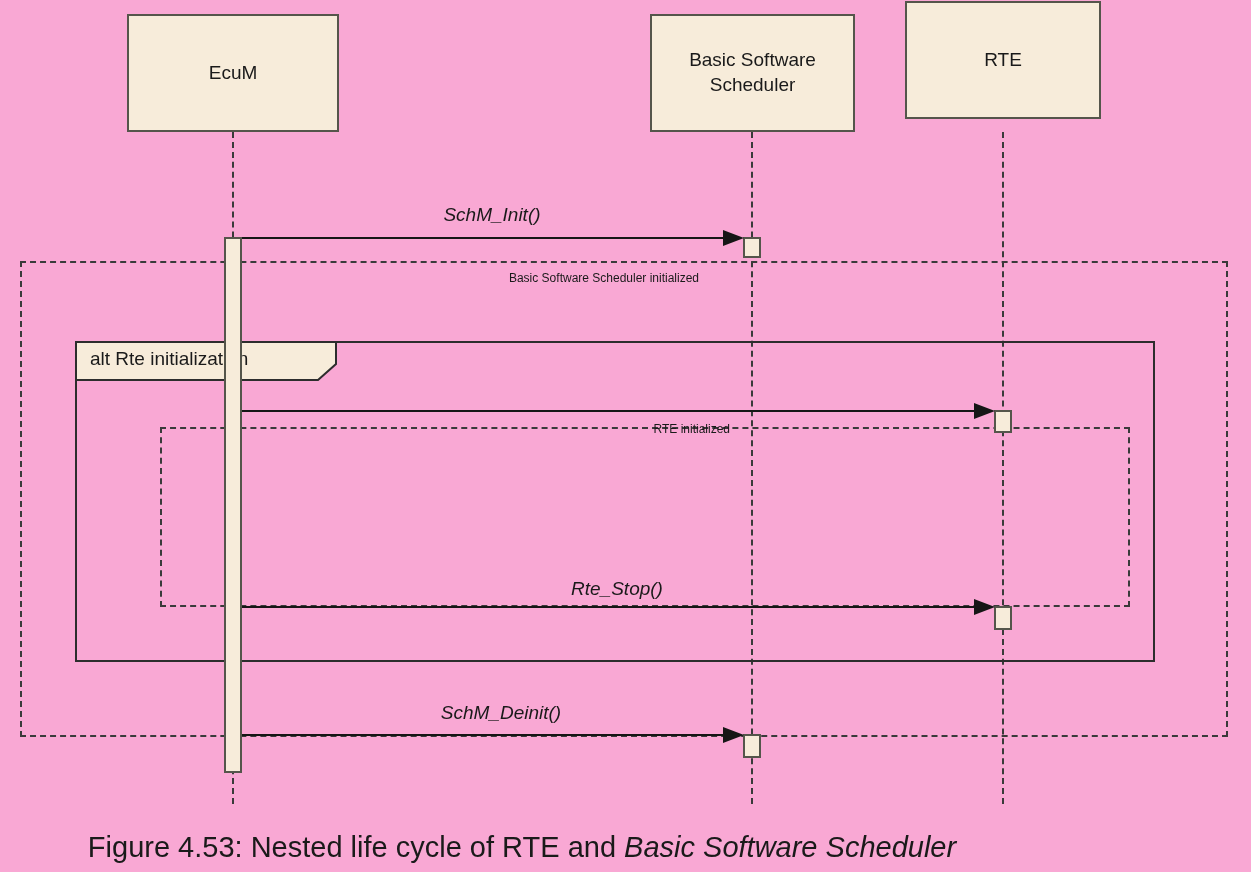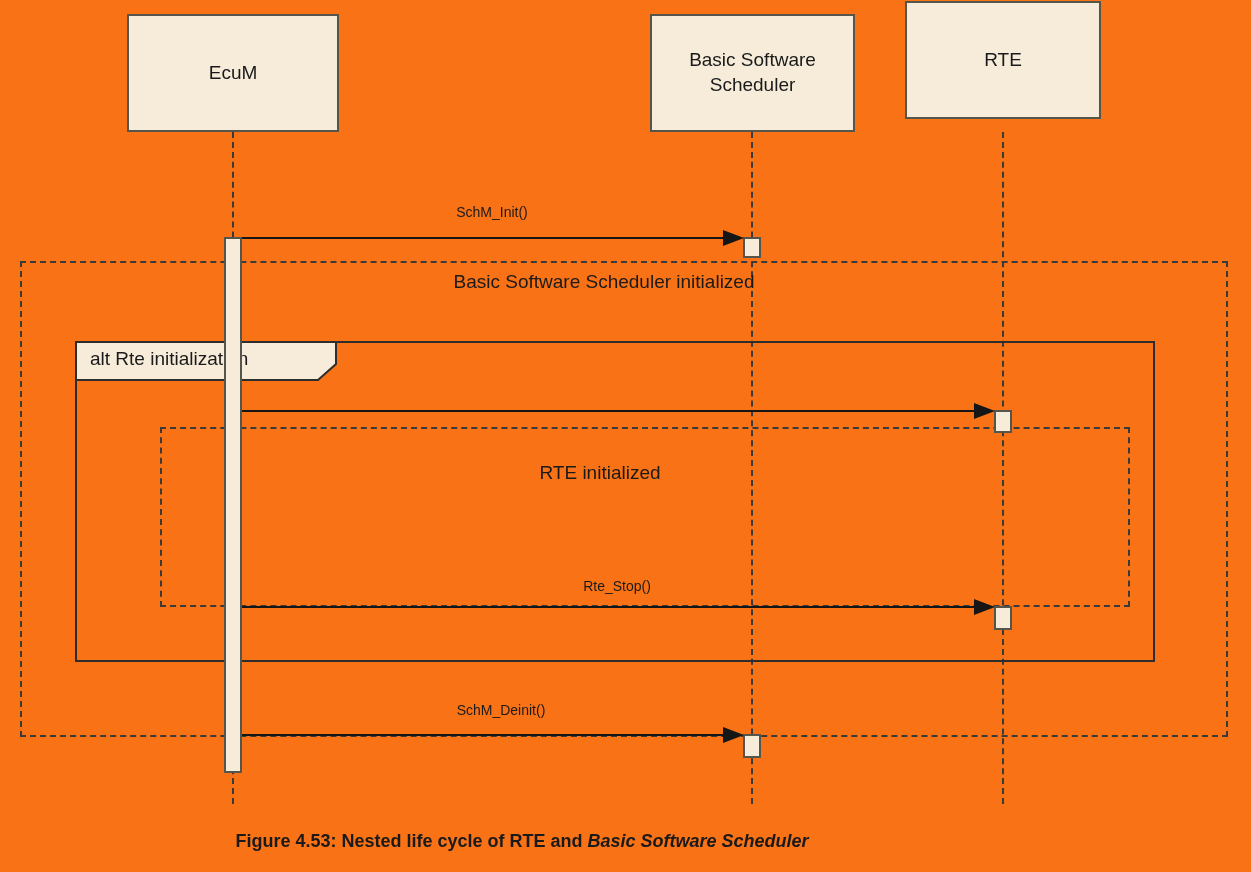--- a/index.html
+++ b/index.html
@@ -5,21 +5,21 @@
   * { box-sizing: border-box; margin: 0; padding: 0; }
   html, body { background: #ffffff; }
   body {
     font-family: "Liberation Sans", sans-serif;
     color: #1a1a1a;
   }
   .canvas {
     position: relative;
     width: 1251px;
     height: 872px;
-    background: #f97316;
+    background: #f9a8d4;
     overflow: hidden;
   }
 
   
   .head {
     position: absolute;
     background: #f7ecda;
     border: 2px solid #55554b;
     display: flex;
     align-items: center;
@@ -95,46 +95,47 @@
     border-bottom: 8px solid transparent;
     border-left: 21px solid #161616;
   }
   .ah-1 { left: 723px; top: 230px; }
   .ah-2 { left: 974px; top: 403px; }
   .ah-3 { left: 974px; top: 599px; }
   .ah-4 { left: 723px; top: 727px; }
 
   .msg-label {
     position: absolute;
-    font-size: 14px;
+    font-size: 19px;
     text-align: center;
     white-space: nowrap;
+    font-style: italic;
   }
   .lbl-1 { left: 372px; top: 204px; width: 240px; }
   .lbl-2 { left: 497px; top: 382px; width: 240px; }
   .lbl-3 { left: 497px; top: 578px; width: 240px; }
   .lbl-4 { left: 381px; top: 702px; width: 240px; }
 
   .frame-label {
     position: absolute;
-    font-size: 19px;
+    font-size: 12px;
     text-align: center;
     white-space: nowrap;
   }
   .flbl-bsw { left: 374px; top: 271px; width: 460px; }
-  .flbl-rte { left: 470px; top: 462px; width: 260px; }
+  .flbl-rte { left: 470px; top: 422px; width: 260px; text-align: right; }
 
   
   .caption {
     position: absolute;
     left: 0; top: 831px;
     width: 1044px;
     text-align: center;
-    font-size: 18px;
-    font-weight: 700;
+    font-size: 29px;
+    font-weight: 400;
   }
   .caption .em { font-style: italic; }
 </style>
 </head>
 <body>
 
 <div class="canvas">
 
   <div class="lifeline ll-ecum"></div>
   <div class="lifeline ll-bsw"></div>

